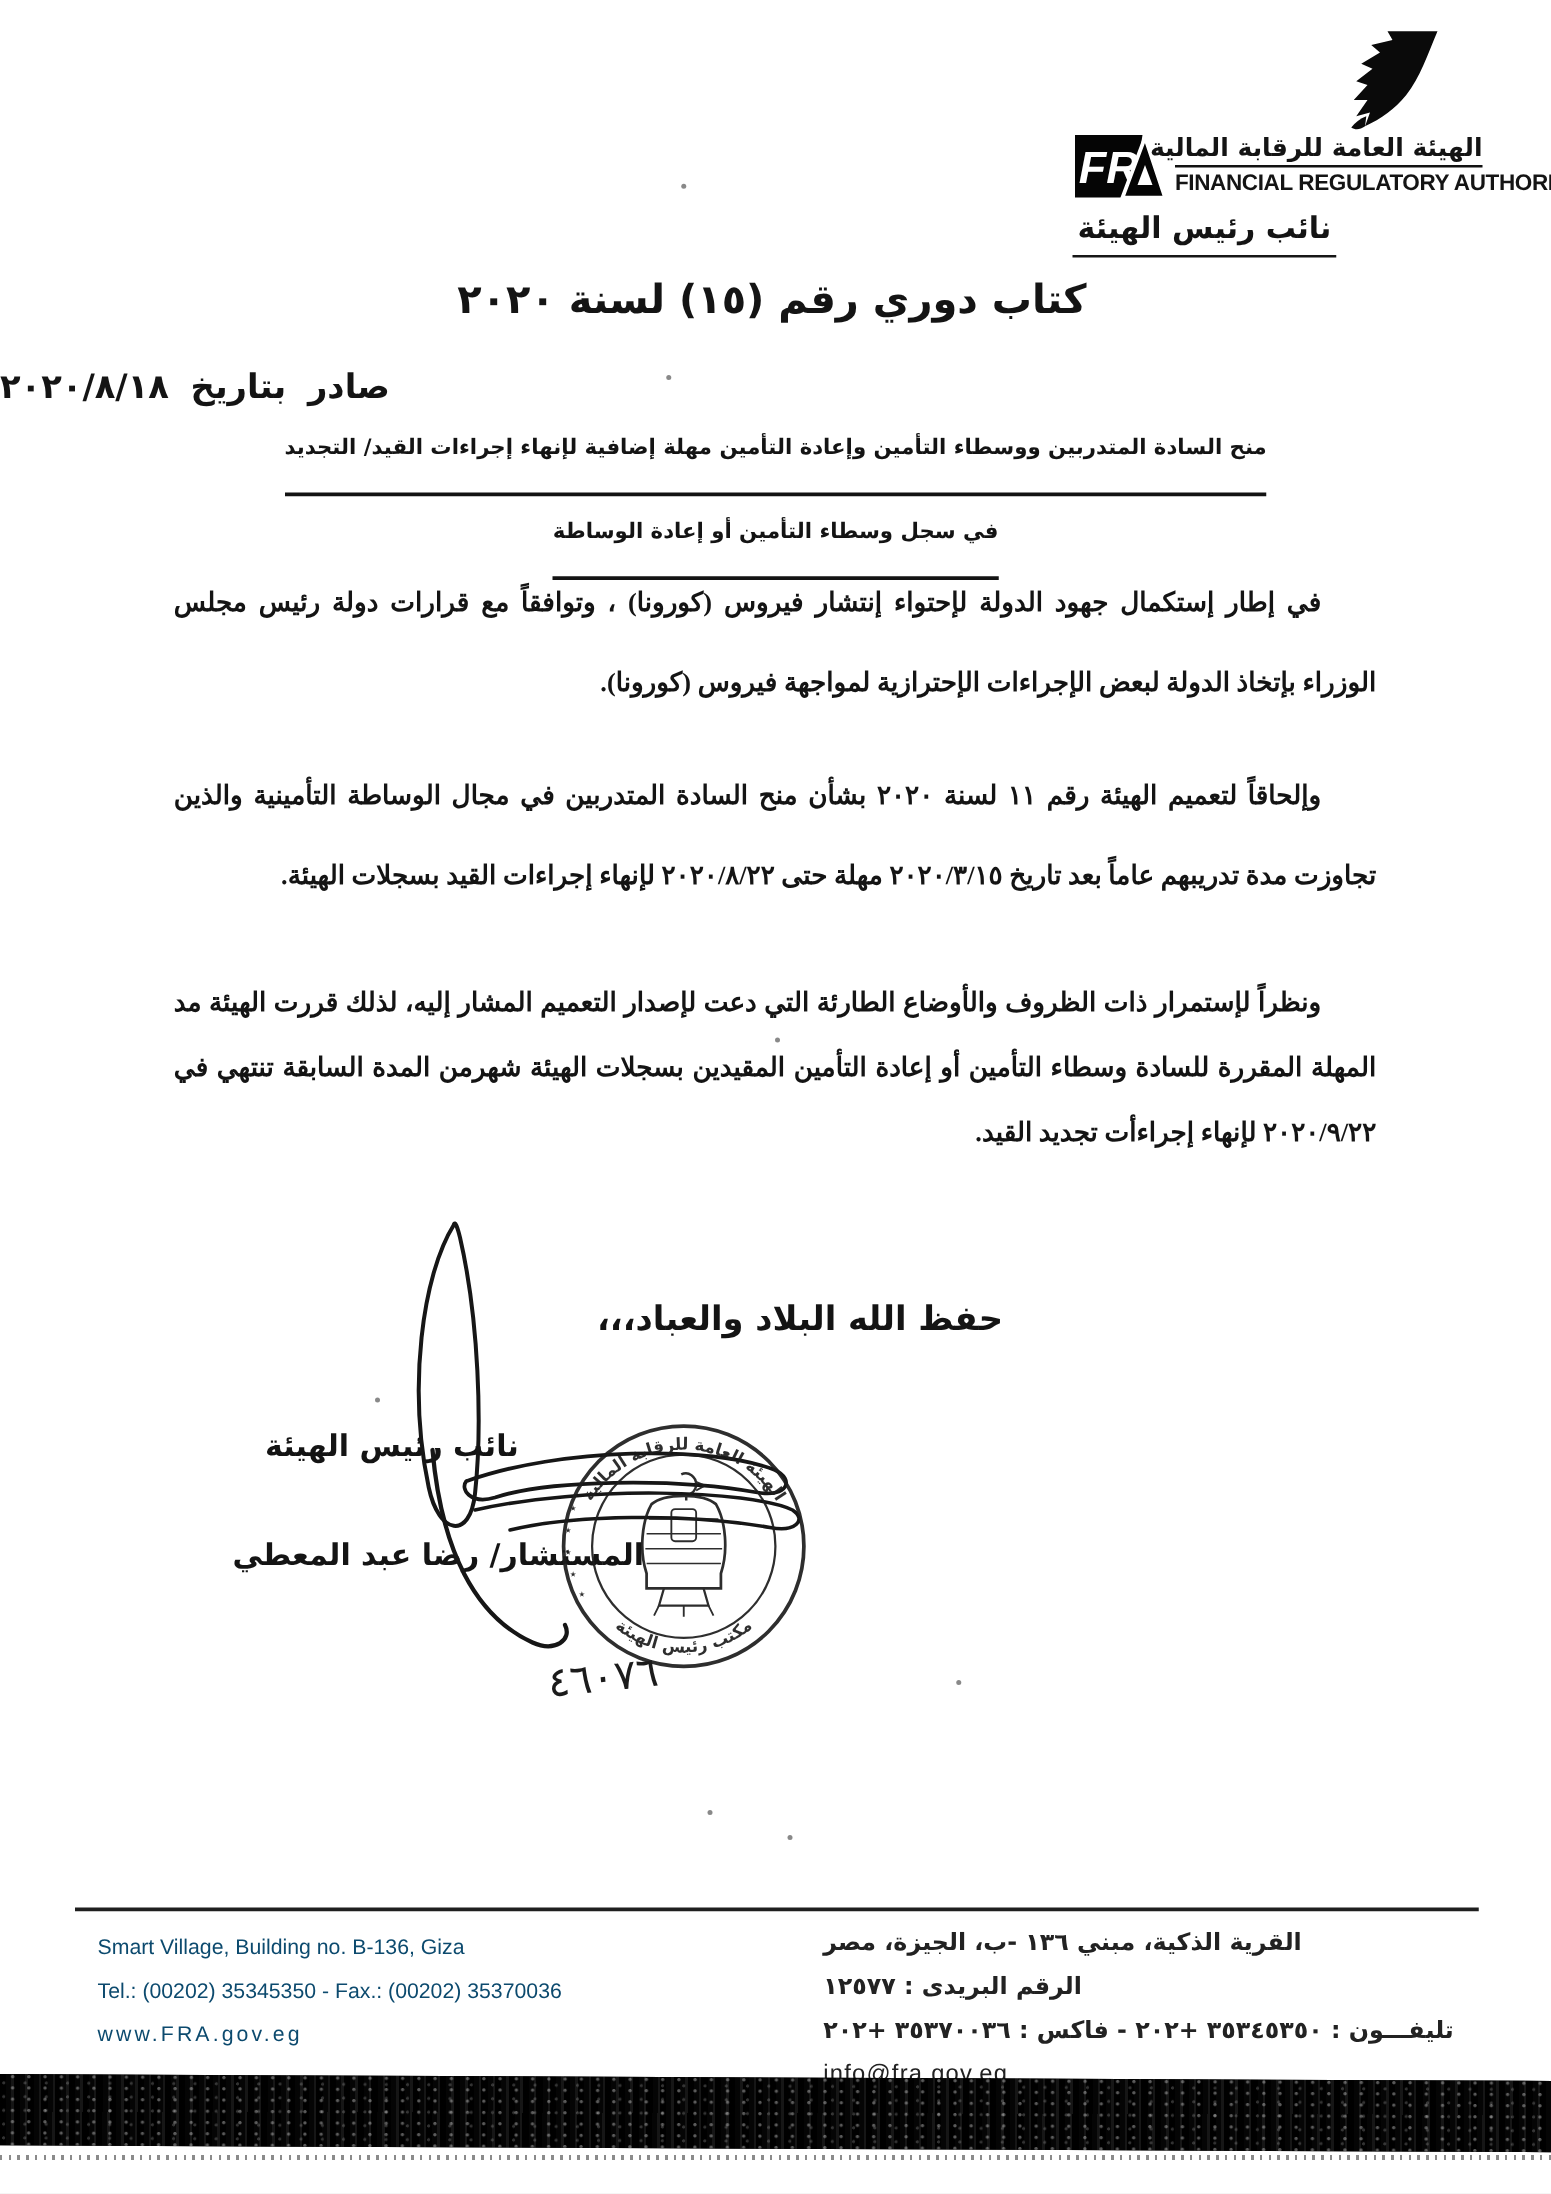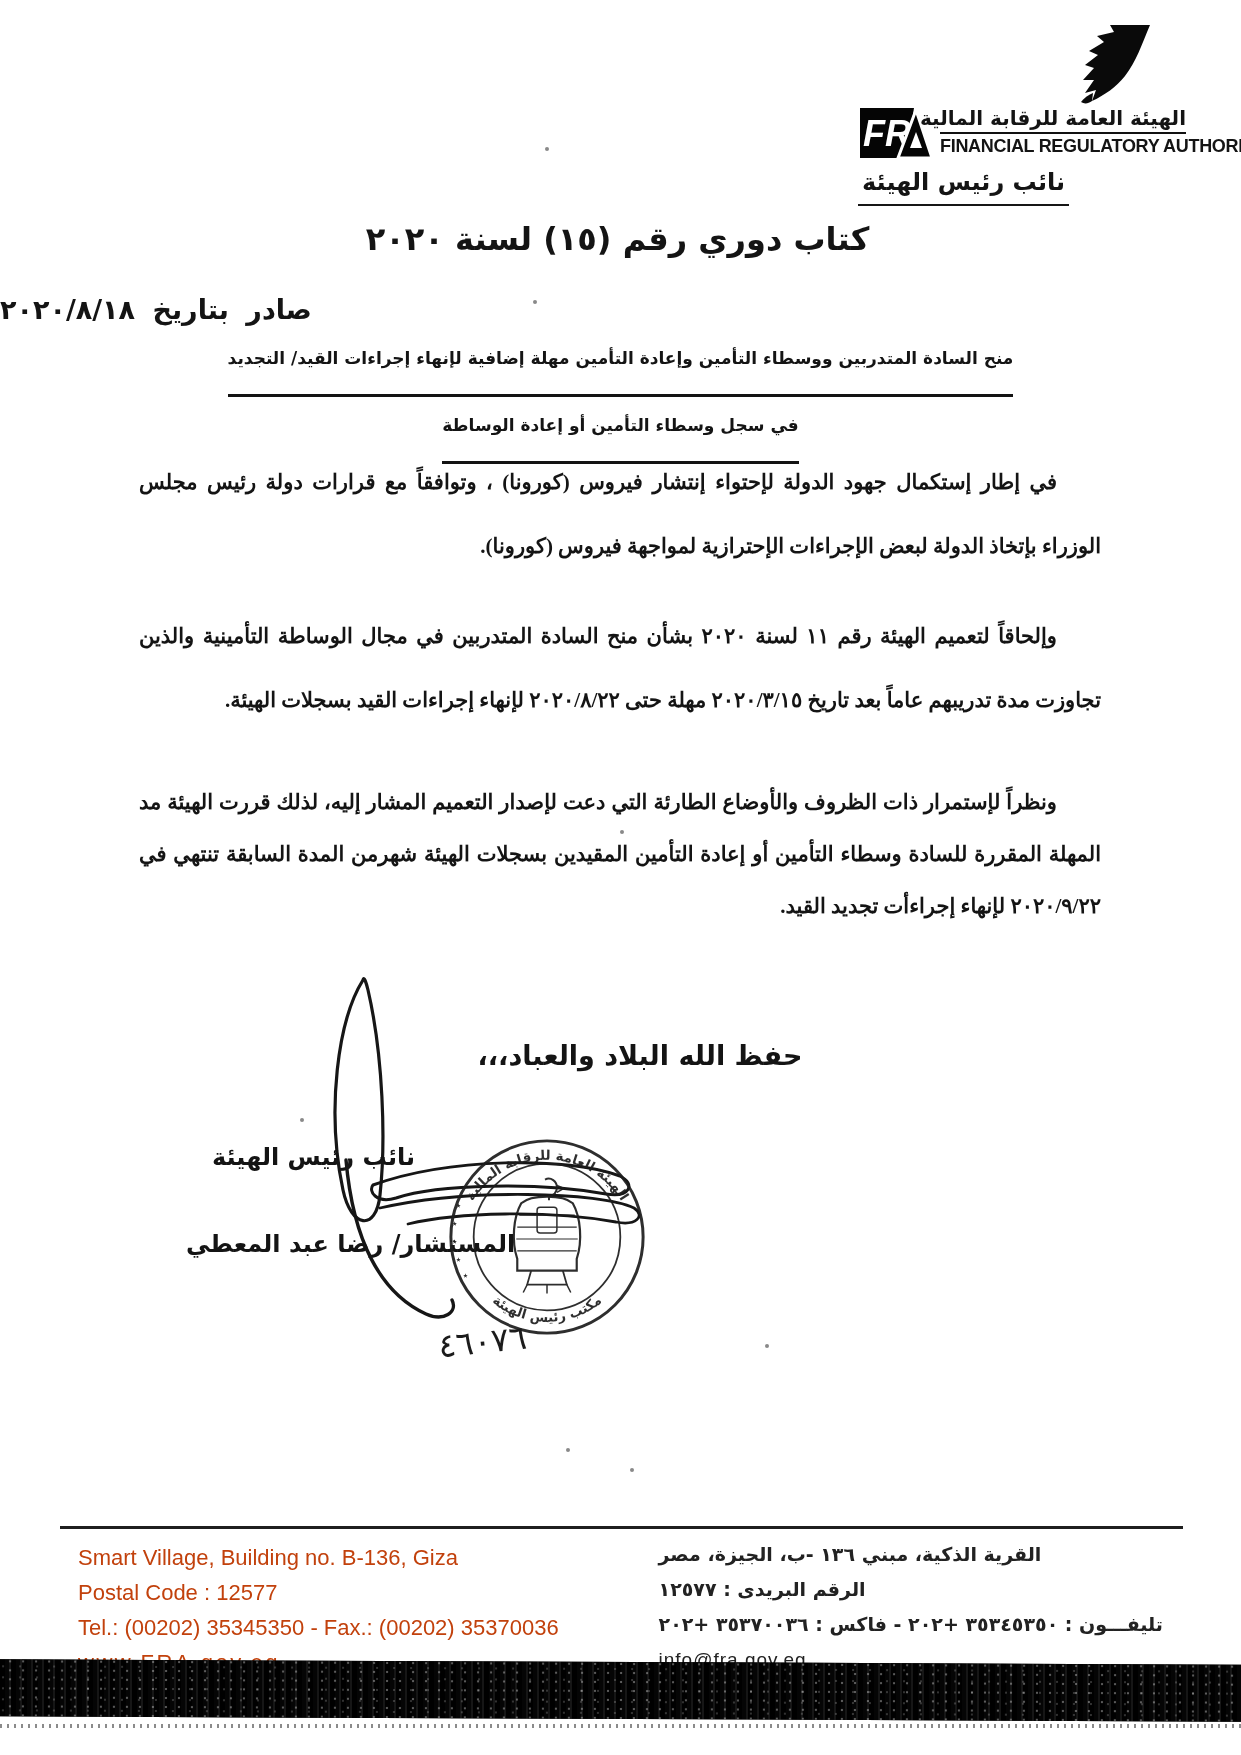--- a/index.html
+++ b/index.html
@@ -42,21 +42,21 @@
   
   .sig-title{position:absolute;top:1143px;left:212px;font-size:24px;font-weight:bold;direction:rtl;white-space:nowrap;}
   .sig-name{position:absolute;top:1230px;left:186px;font-size:24px;font-weight:bold;direction:rtl;white-space:nowrap;}
   .scribble{position:absolute;top:958px;left:268px;width:400px;height:400px;}
   .stamp{position:absolute;top:1128px;left:438px;width:218px;height:218px;opacity:.92;}
   .hand-number{position:absolute;top:1322px;left:438px;font-size:33px;color:#1b1b1b;
                letter-spacing:12px;transform:rotate(-6deg);direction:ltr;white-space:nowrap;}
   
   .footer-rule{position:absolute;top:1526px;left:60px;width:1123px;border-top:3px solid #1f1f1f;}
   .footer-en{position:absolute;top:1540px;left:78px;font-family:"Liberation Sans",sans-serif;
-             font-size:22px;color:#c2410c;line-height:35px;direction:ltr;}
+             font-size:17px;color:#0c4a6e;line-height:35px;direction:ltr;}
   .footer-en .www{letter-spacing:2.5px;}
   .footer-ar{position:absolute;top:1537px;right:78px;text-align:left;direction:rtl;
              font-size:19px;font-weight:bold;color:#222;line-height:35px;}
   .footer-ar .mail{font-weight:normal;font-family:"Liberation Sans",sans-serif;
                    letter-spacing:1px;direction:ltr;}
   .scan-band{
     position:absolute;top:1662px;left:-6px;width:1256px;height:57px;
     background:
       radial-gradient(circle at 3px 2px, rgba(255,255,255,.35) 0 1px, transparent 1.6px),
       radial-gradient(circle at 9px 7px, rgba(200,200,200,.25) 0 1px, transparent 1.5px),
@@ -151,21 +151,20 @@
         <text x="-85" y="42">٭</text>
     </g>
   </svg>
 
   <div class="hand-number">٤٦٠٧٦</div>
 
   <div class="footer-rule"></div>
 
   <div class="footer-en">
     <div>Smart Village, Building no. B-136, Giza</div>
-    <div>Postal Code : 12577</div>
     <div>Tel.: (00202) 35345350 - Fax.: (00202) 35370036</div>
     <div class="www">www.FRA.gov.eg</div>
   </div>
 
   <div class="footer-ar">
     <div>القرية الذكية، مبني ١٣٦ -ب، الجيزة، مصر</div>
     <div>الرقم البريدى : ١٢٥٧٧</div>
     <div>تليفـــون : ٣٥٣٤٥٣٥٠ ‎+٢٠٢‎ - فاكس : ٣٥٣٧٠٠٣٦ ‎+٢٠٢</div>
     <div class="mail">info@fra.gov.eg</div>
   </div>

